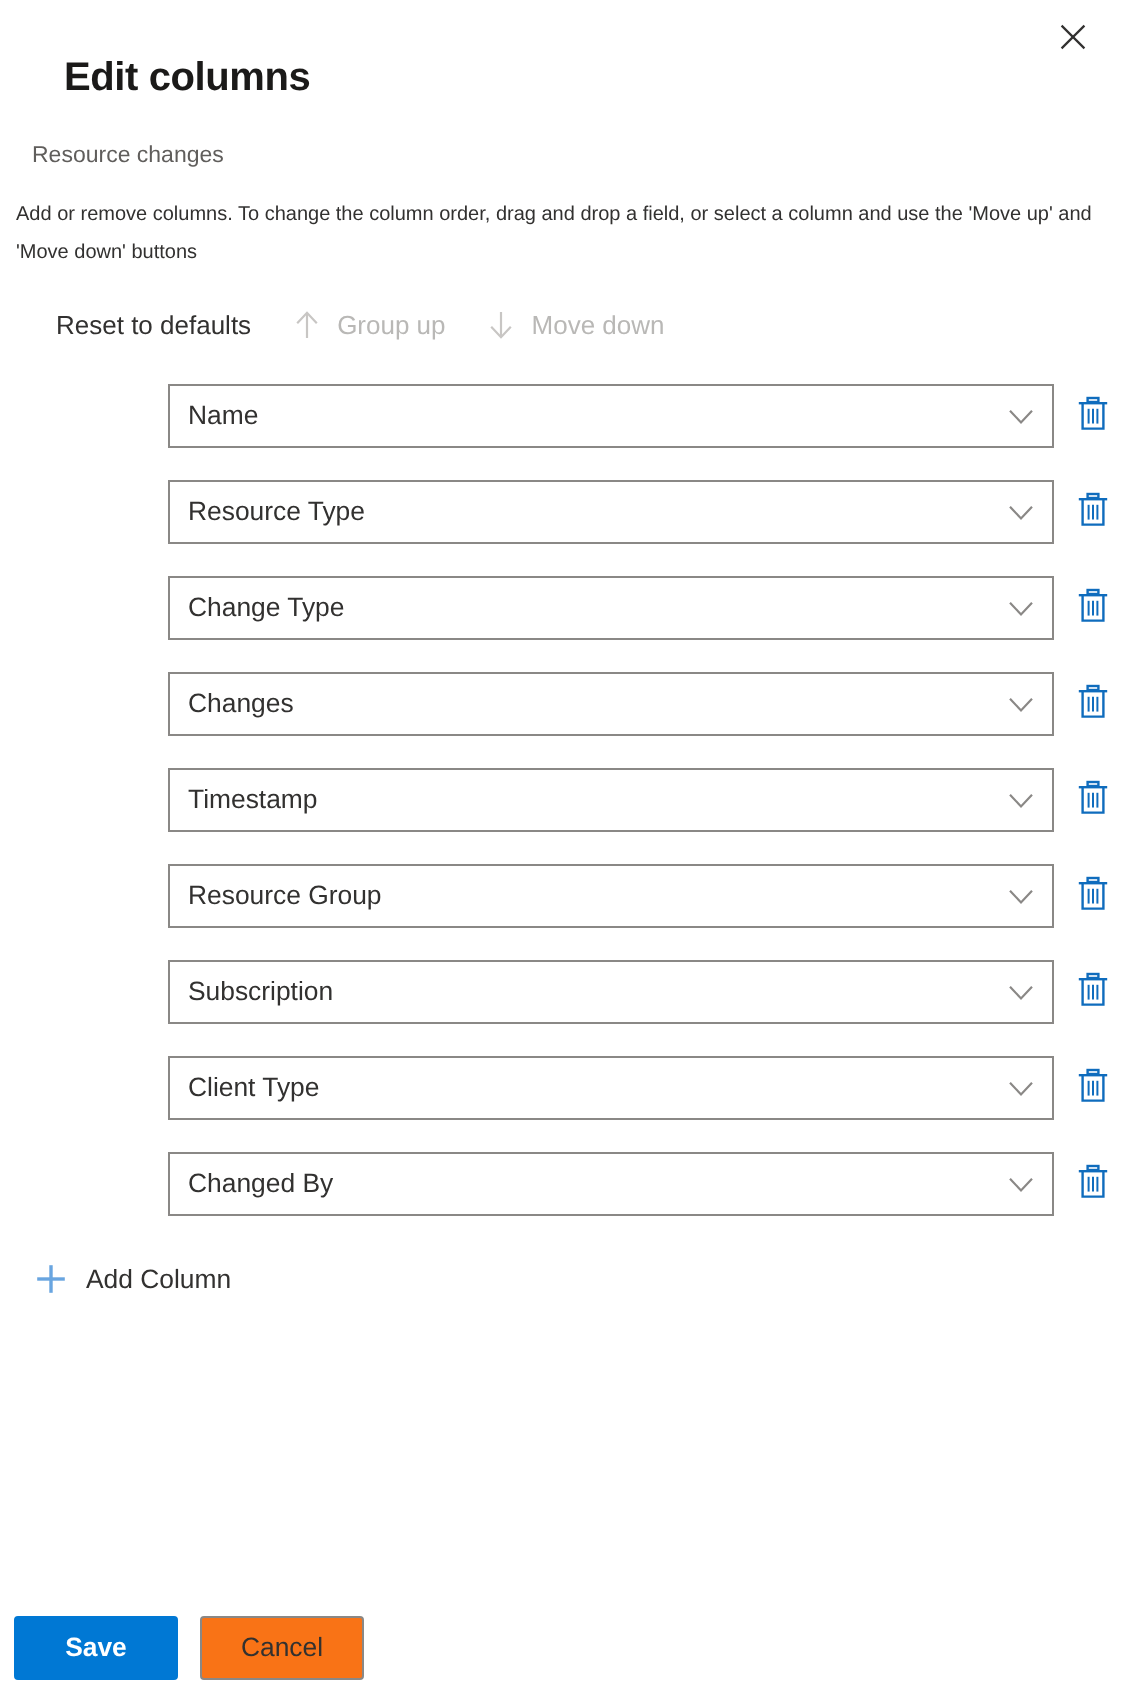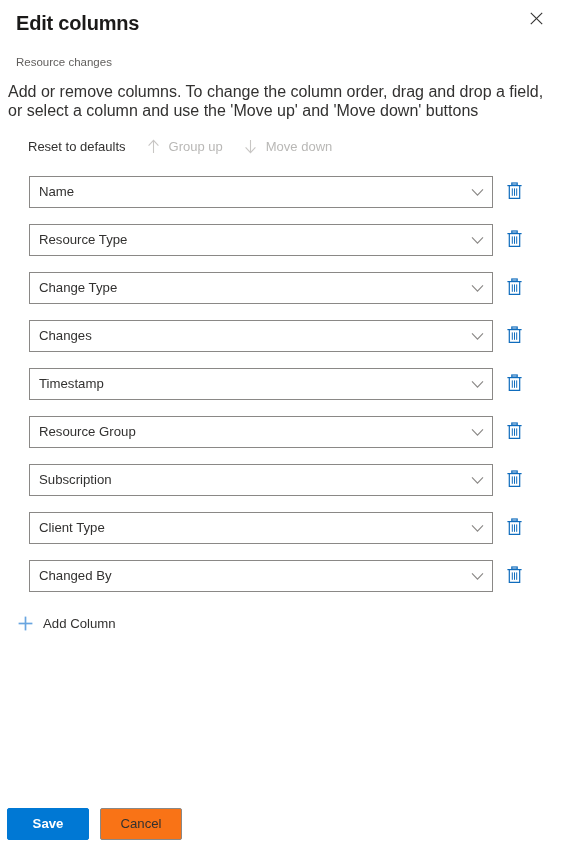--- a/index.html
+++ b/index.html
@@ -20,21 +20,21 @@
   .panel-header {
     position: relative;
     padding: 10px 16px 0 16px;
   }
   .panel-title {
     font-size: 20px;
     font-weight: bold;
     letter-spacing: -0.2px;
     color: #1b1a19;
     line-height: 26px;
-    margin: 0;
+    margin: 16px;
   }
   .panel-subtitle {
     font-size: 11.5px;
     color: #605e5c;
     line-height: 16px;
     margin-top: 18px;
   }
   .close-button {
     position: absolute;
     top: 6px;
@@ -46,21 +46,21 @@
     justify-content: center;
     background: none;
     border: none;
     cursor: pointer;
     padding: 0;
   }
 
   
   .description {
     padding: 12px 10px 0 8px;
-    font-size: 16px;
+    font-size: 10px;
     line-height: 19px;
     color: #323130;
     max-width: 548px;
   }
 
   
   .command-bar {
     display: flex;
     align-items: center;
     gap: 0px;
@@ -89,21 +89,21 @@
     display: inline-flex;
     align-items: center;
     justify-content: center;
     width: 16px;
     height: 16px;
   }
 
   
   .columns-list {
     margin-top: 10px;
-    padding-left: 29px;
+    padding-left: 84px;
   }
   .column-row {
     display: flex;
     align-items: center;
     height: 32px;
     margin-bottom: 16px;
   }
   .column-dropdown {
     width: 464px;
     height: 32px;

